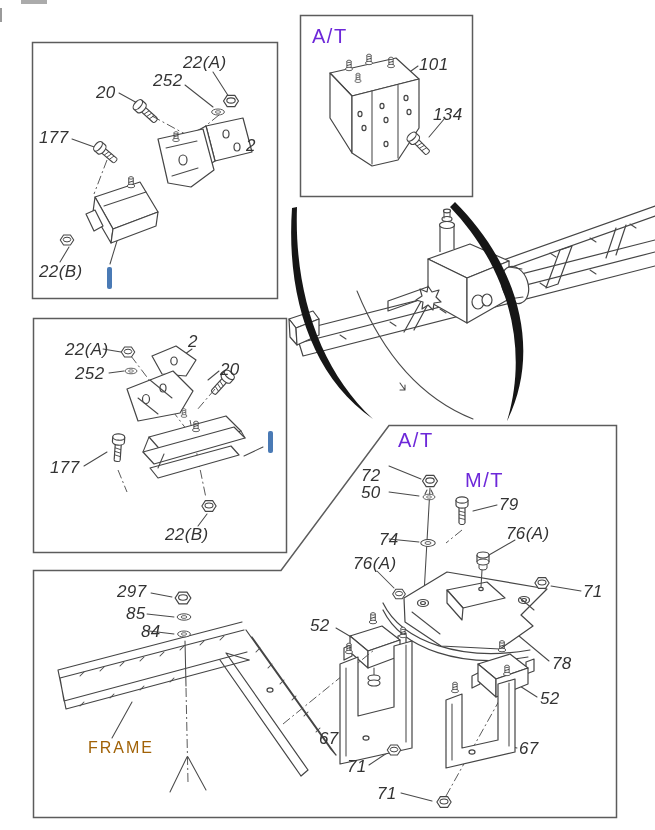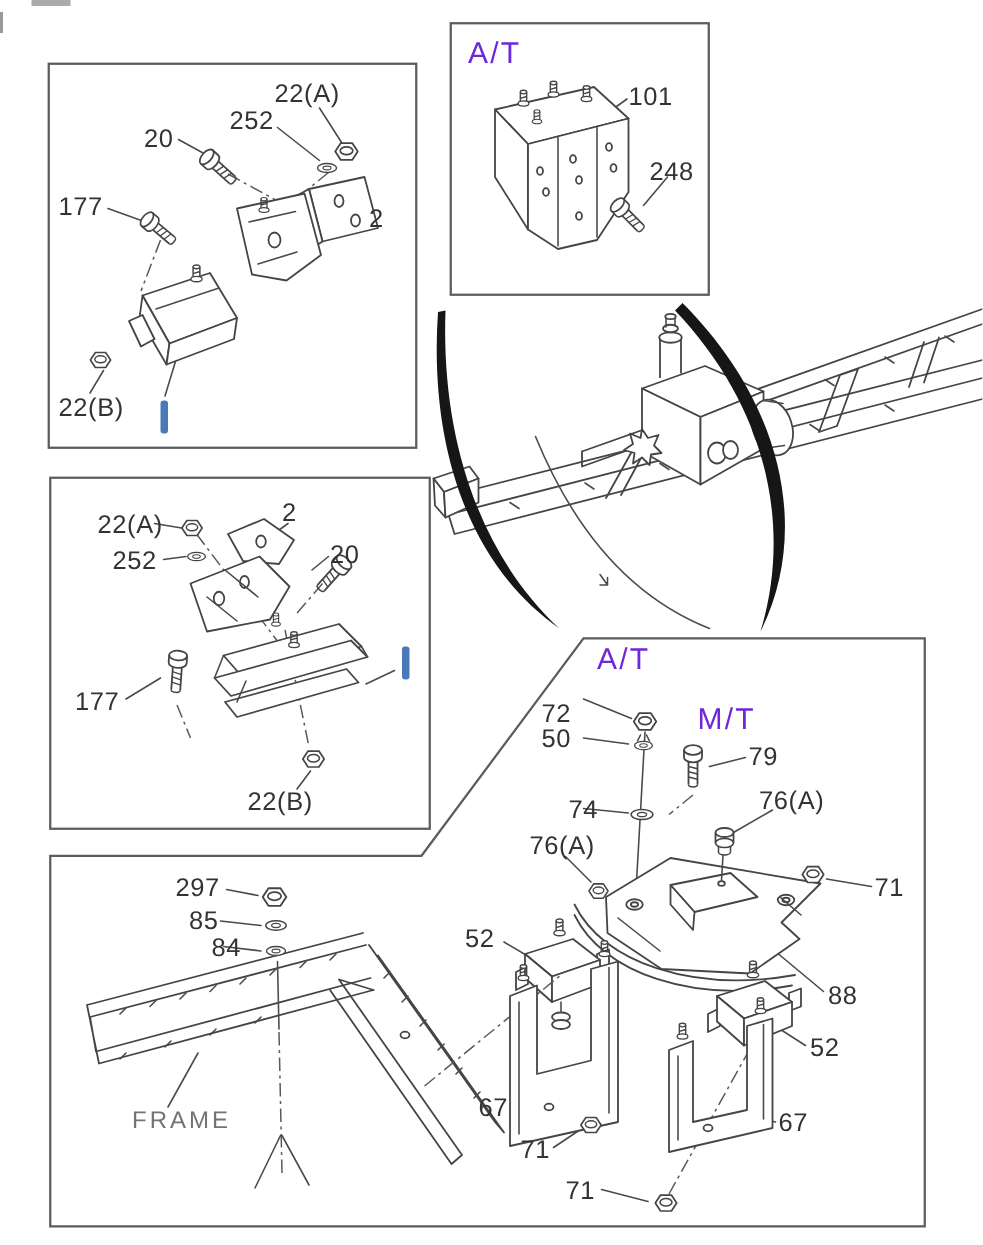--- a/index.html
+++ b/index.html
@@ -1,23 +1,23 @@
 <!DOCTYPE html>
 <html><head>
 <meta charset="utf-8">
 <style>
   html,body{margin:0;padding:0;background:#fff;}
   .diagram{position:relative;width:655px;height:830px;background:#ffffff;
            font-family:"Liberation Sans",sans-serif;overflow:hidden;}
   .diagram svg{position:absolute;left:0;top:0;z-index:1;}
   .callout{position:absolute;font-size:17px;line-height:1;color:#333;
-           letter-spacing:.4px;white-space:nowrap;z-index:2;}
+           letter-spacing:.4px;white-space:nowrap;z-index:2;font-style:italic;}
   .panel-title{position:absolute;font-size:20px;line-height:1;color:#6d28d9;
            letter-spacing:1.5px;white-space:nowrap;z-index:2;}
-  .frame-label{position:absolute;font-size:16px;line-height:1;color:#737373;
+  .frame-label{position:absolute;font-size:16px;line-height:1;color:#a16207;
            letter-spacing:2px;z-index:2;}
   .tick{position:absolute;width:5px;height:22px;background:#4a7ab5;
         border-radius:2px;z-index:3;}
   .artifact{position:absolute;z-index:2;}
   .ln{stroke:#454545;fill:none;stroke-width:1.2;stroke-linecap:round;stroke-linejoin:round;}
   .fw{stroke:#454545;fill:#ffffff;stroke-width:1.2;stroke-linejoin:round;}
   .thin{stroke:#4a4a4a;fill:none;stroke-width:1.05;stroke-linecap:round;}
   .dd{stroke:#5a5a5a;fill:none;stroke-width:1;stroke-dasharray:9 3 2 3;}
   .blk{fill:#161616;stroke:none;}
   .border{fill:none;stroke:#5c5c5c;stroke-width:1.5;}
@@ -234,39 +234,39 @@
 
   <div class="callout" style="left:183px;top:54px">22(A)</div>
   <div class="callout" style="left:153px;top:72px">252</div>
   <div class="callout" style="left:96px;top:84px">20</div>
   <div class="callout" style="left:39px;top:129px">177</div>
   <div class="callout" style="left:246px;top:137px">2</div>
   <div class="callout" style="left:39px;top:263px">22(B)</div>
 
   <div class="panel-title" style="left:312px;top:26px">A/T</div>
   <div class="callout" style="left:419px;top:56px">101</div>
-  <div class="callout" style="left:433px;top:106px">248</div>
+  <div class="callout" style="left:433px;top:106px">134</div>
 
   <div class="callout" style="left:65px;top:341px">22(A)</div>
   <div class="callout" style="left:75px;top:365px">252</div>
   <div class="callout" style="left:188px;top:333px">2</div>
   <div class="callout" style="left:220px;top:361px">20</div>
   <div class="callout" style="left:50px;top:459px">177</div>
   <div class="callout" style="left:165px;top:526px">22(B)</div>
 
   <div class="panel-title" style="left:398px;top:430px">A/T</div>
   <div class="panel-title" style="left:465px;top:470px">M/T</div>
   <div class="callout" style="left:361px;top:467px">72</div>
   <div class="callout" style="left:361px;top:484px">50</div>
   <div class="callout" style="left:499px;top:496px">79</div>
   <div class="callout" style="left:379px;top:531px">74</div>
   <div class="callout" style="left:353px;top:555px">76(A)</div>
   <div class="callout" style="left:506px;top:525px">76(A)</div>
   <div class="callout" style="left:583px;top:583px">71</div>
-  <div class="callout" style="left:552px;top:655px">88</div>
+  <div class="callout" style="left:552px;top:655px">78</div>
   <div class="callout" style="left:540px;top:690px">52</div>
   <div class="callout" style="left:519px;top:740px">67</div>
   <div class="callout" style="left:310px;top:617px">52</div>
   <div class="callout" style="left:319px;top:730px">67</div>
   <div class="callout" style="left:347px;top:758px">71</div>
   <div class="callout" style="left:377px;top:785px">71</div>
   <div class="callout" style="left:117px;top:583px">297</div>
   <div class="callout" style="left:126px;top:605px">85</div>
   <div class="callout" style="left:141px;top:623px">84</div>
   <div class="frame-label" style="left:88px;top:740px">FRAME</div>

